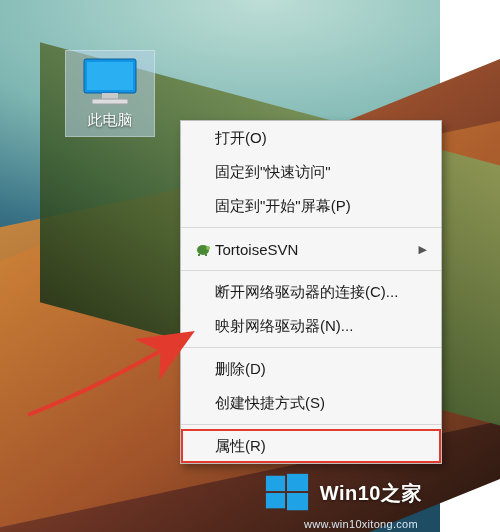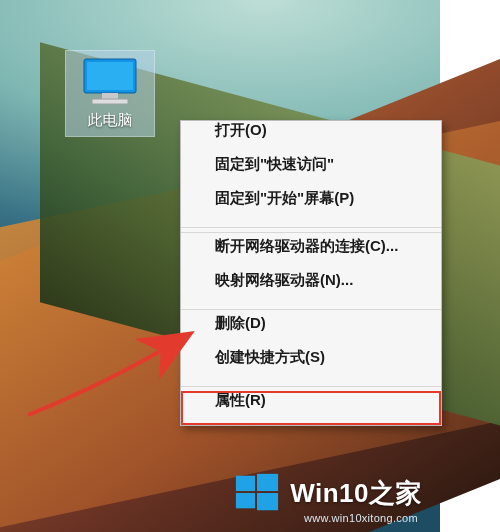--- a/index.html
+++ b/index.html
@@ -20,37 +20,37 @@
 
   
   .icon-wrap{position:absolute;left:65px;top:50px;width:90px;z-index:5;text-align:center;color:#fff;}
   .icon-sel{background:rgba(180,210,230,.55);border:1px solid rgba(255,255,255,.3);padding:4px 2px 6px;}
   .pc-svg{display:block;margin:0 auto;}
   .icon-label{font-size:15px;color:#fff;text-shadow:0 1px 2px rgba(0,0,0,.6);margin-top:4px;}
 
   
   .menu{position:absolute;left:180px;top:120px;width:260px;background:#f6f6f6;border:1px solid #bdbdbd;
     box-shadow:3px 4px 8px rgba(0,0,0,.35);z-index:10;font-size:15px;color:#1a1a1a;}
-  .menu .row{display:flex;align-items:flex-start;height:34px;padding:0 14px 0 10px;white-space:nowrap;font-weight:bold;}
+  .menu .row{display:flex;align-items:center;height:34px;padding:0 14px 0 10px;white-space:nowrap;}
   .menu .icn{width:24px;display:flex;justify-content:center;align-items:center;font-size:14px;color:#444;}
   .menu .lbl{flex:1;}
   .menu .arw{color:#555;font-size:11px;}
   .menu .sep{height:1px;background:#d7d7d7;margin:4px 0;}
   .menu .row[data-highlight="true"]{outline:2px solid #e23b2e;outline-offset:-2px;}
   .shield{width:16px;height:16px;}
   .tort{width:16px;height:16px;}
 
   
   .arrow{position:absolute;z-index:20;pointer-events:none;}
 
   
   .wm{position:absolute;right:18px;bottom:16px;z-index:30;display:flex;align-items:center;gap:10px;color:#fff;}
   .winlogo{width:46px;height:46px;}
-  .wm-text{font-size:26px;font-weight:600;letter-spacing:.5px;text-shadow:0 1px 3px rgba(0,0,0,.5);}
-  .wm-url{position:absolute;right:22px;bottom:8px;font-size:11px;color:#d9e6f0;letter-spacing:.3px;z-index:30;}
+  .wm-text{font-size:20px;font-weight:600;letter-spacing:.5px;text-shadow:0 1px 3px rgba(0,0,0,.5);}
+  .wm-url{position:absolute;right:22px;bottom:2px;font-size:11px;color:#d9e6f0;letter-spacing:.3px;z-index:30;}
 </style>
 </head>
 <body>
 
 <div class="desktop">
   <div class="slope1"></div>
   <div class="slope2"></div>
   <div class="slope3"></div>
 
   <div class="icon-wrap">
@@ -72,20 +72,32 @@
       </div>
       <div class="row">
         <span class="icn"></span>
         <span class="lbl">固定到"快速访问"</span>
       </div>
       <div class="row">
         <span class="icn"></span>
         <span class="lbl">固定到"开始"屏幕(P)</span>
       </div>
       <div class="sep"></div>
+      <div class="row">
+        <span class="icn">
+          <svg class="tort" viewBox="0 0 16 16">
+            <ellipse cx="8" cy="9" rx="6" ry="5" fill="#4a8a37"></ellipse>
+            <circle cx="13" cy="7" r="2" fill="#7fbf4d"></circle>
+            <rect x="3" y="13" width="2" height="2" fill="#4a8a37"></rect>
+            <rect x="10" y="13" width="2" height="2" fill="#4a8a37"></rect>
+          </svg>
+        </span>
+        <span class="lbl">TortoiseSVN</span>
+        <span class="arw">▶</span>
+      </div>
       <div class="sep"></div>
       <div class="row">
         <span class="icn"></span>
         <span class="lbl">断开网络驱动器的连接(C)...</span>
       </div>
       <div class="row">
         <span class="icn"></span>
         <span class="lbl">映射网络驱动器(N)...</span>
       </div>
       <div class="sep"></div>

